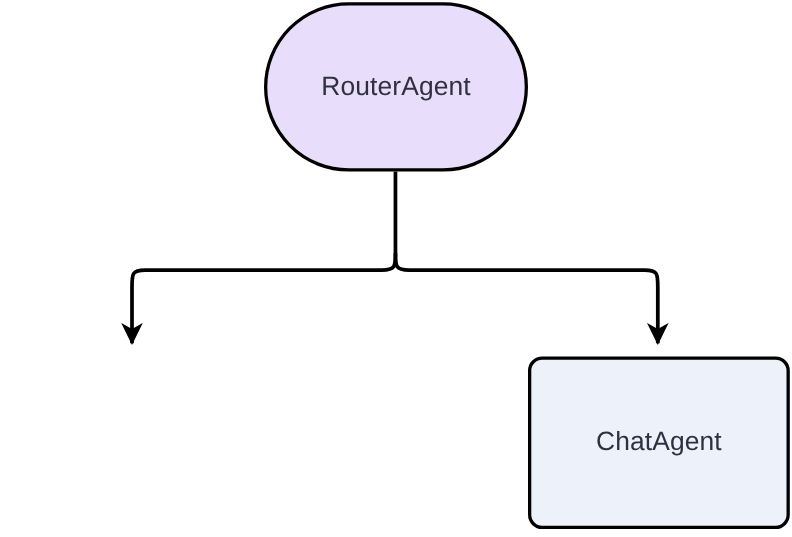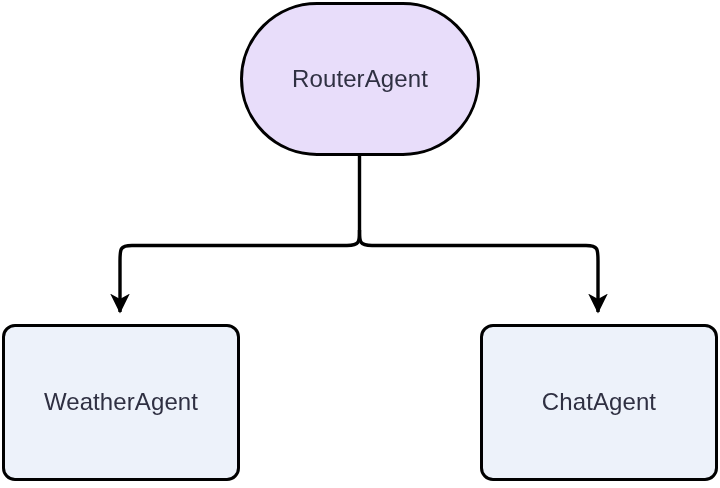--- a/index.html
+++ b/index.html
@@ -90,21 +90,18 @@
 
     <path d="M 359.5 230 C 359.5 242 359.5 245.5 372 245.5
              L 586 245.5 C 598 245.5 598 249 598 261
              L 598 312" fill="none" stroke="#000000" stroke-width="3.4" stroke-linecap="butt" stroke-linejoin="round" marker-end="url(#arrowhead)"></path>
   </svg>
 
   <div class="node" id="node-router" style="background: rgb(232, 221, 250); border-color: rgb(0, 0, 0);">
     <span class="node-label" style="color: rgb(47, 48, 66);">RouterAgent</span>
   </div>
 
-  <div class="node" id="node-weather" style="background: rgb(237, 242, 250); border-color: rgb(0, 0, 0);">
-    <span class="node-label" style="color: rgb(47, 48, 66);">WeatherAgent</span>
-  </div>
 
   <div class="node" id="node-chat" style="background: rgb(237, 242, 250); border-color: rgb(0, 0, 0); text-align: center;">
     <span class="node-label" style="color: rgb(47, 48, 66);">ChatAgent</span>
   </div>
 
 </div>
 
 </body></html>

